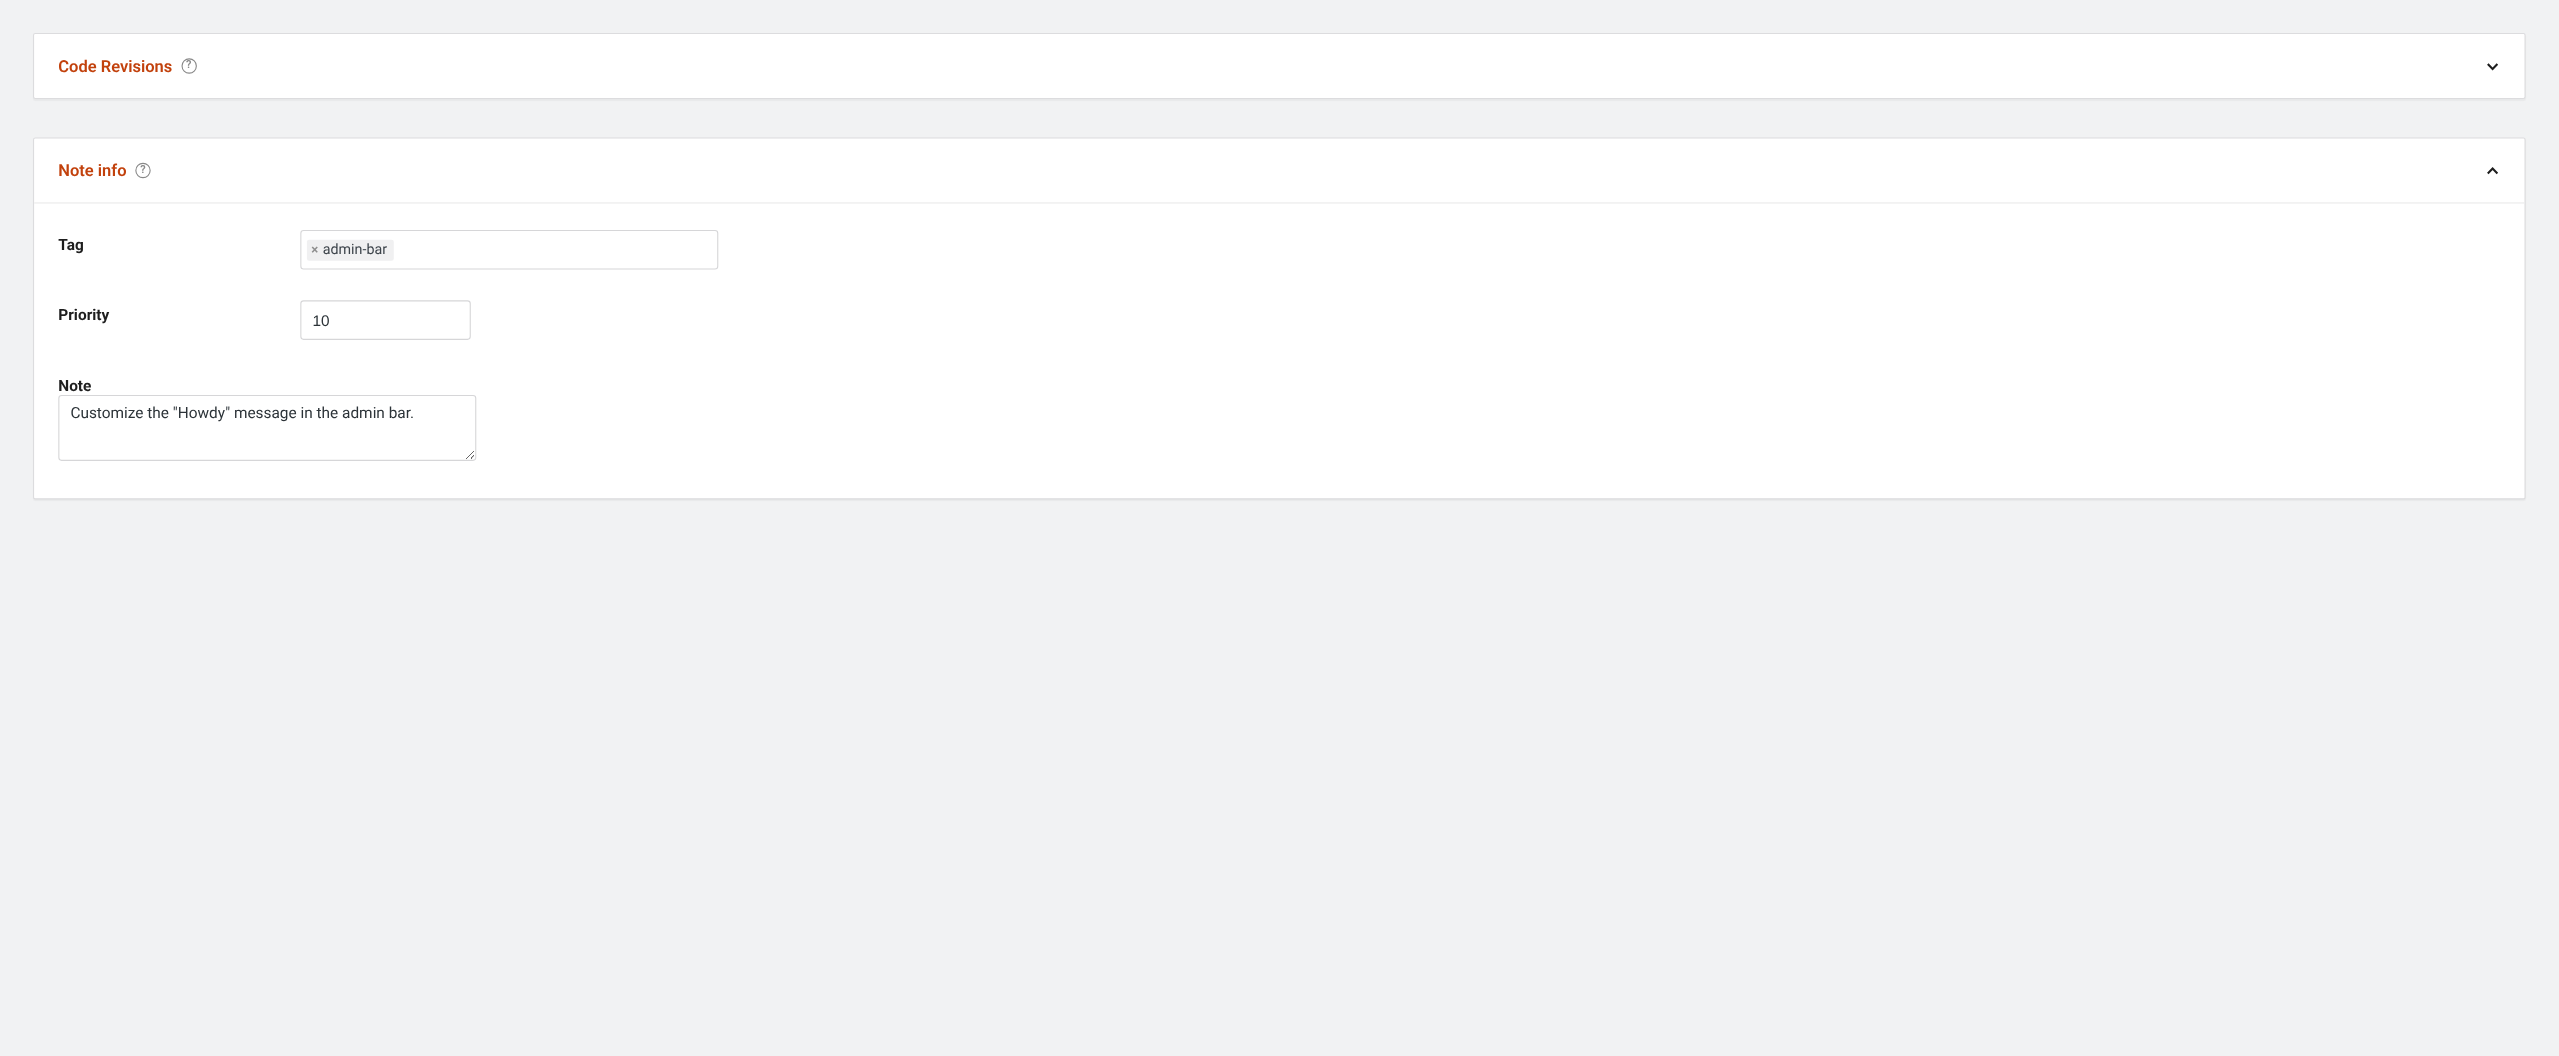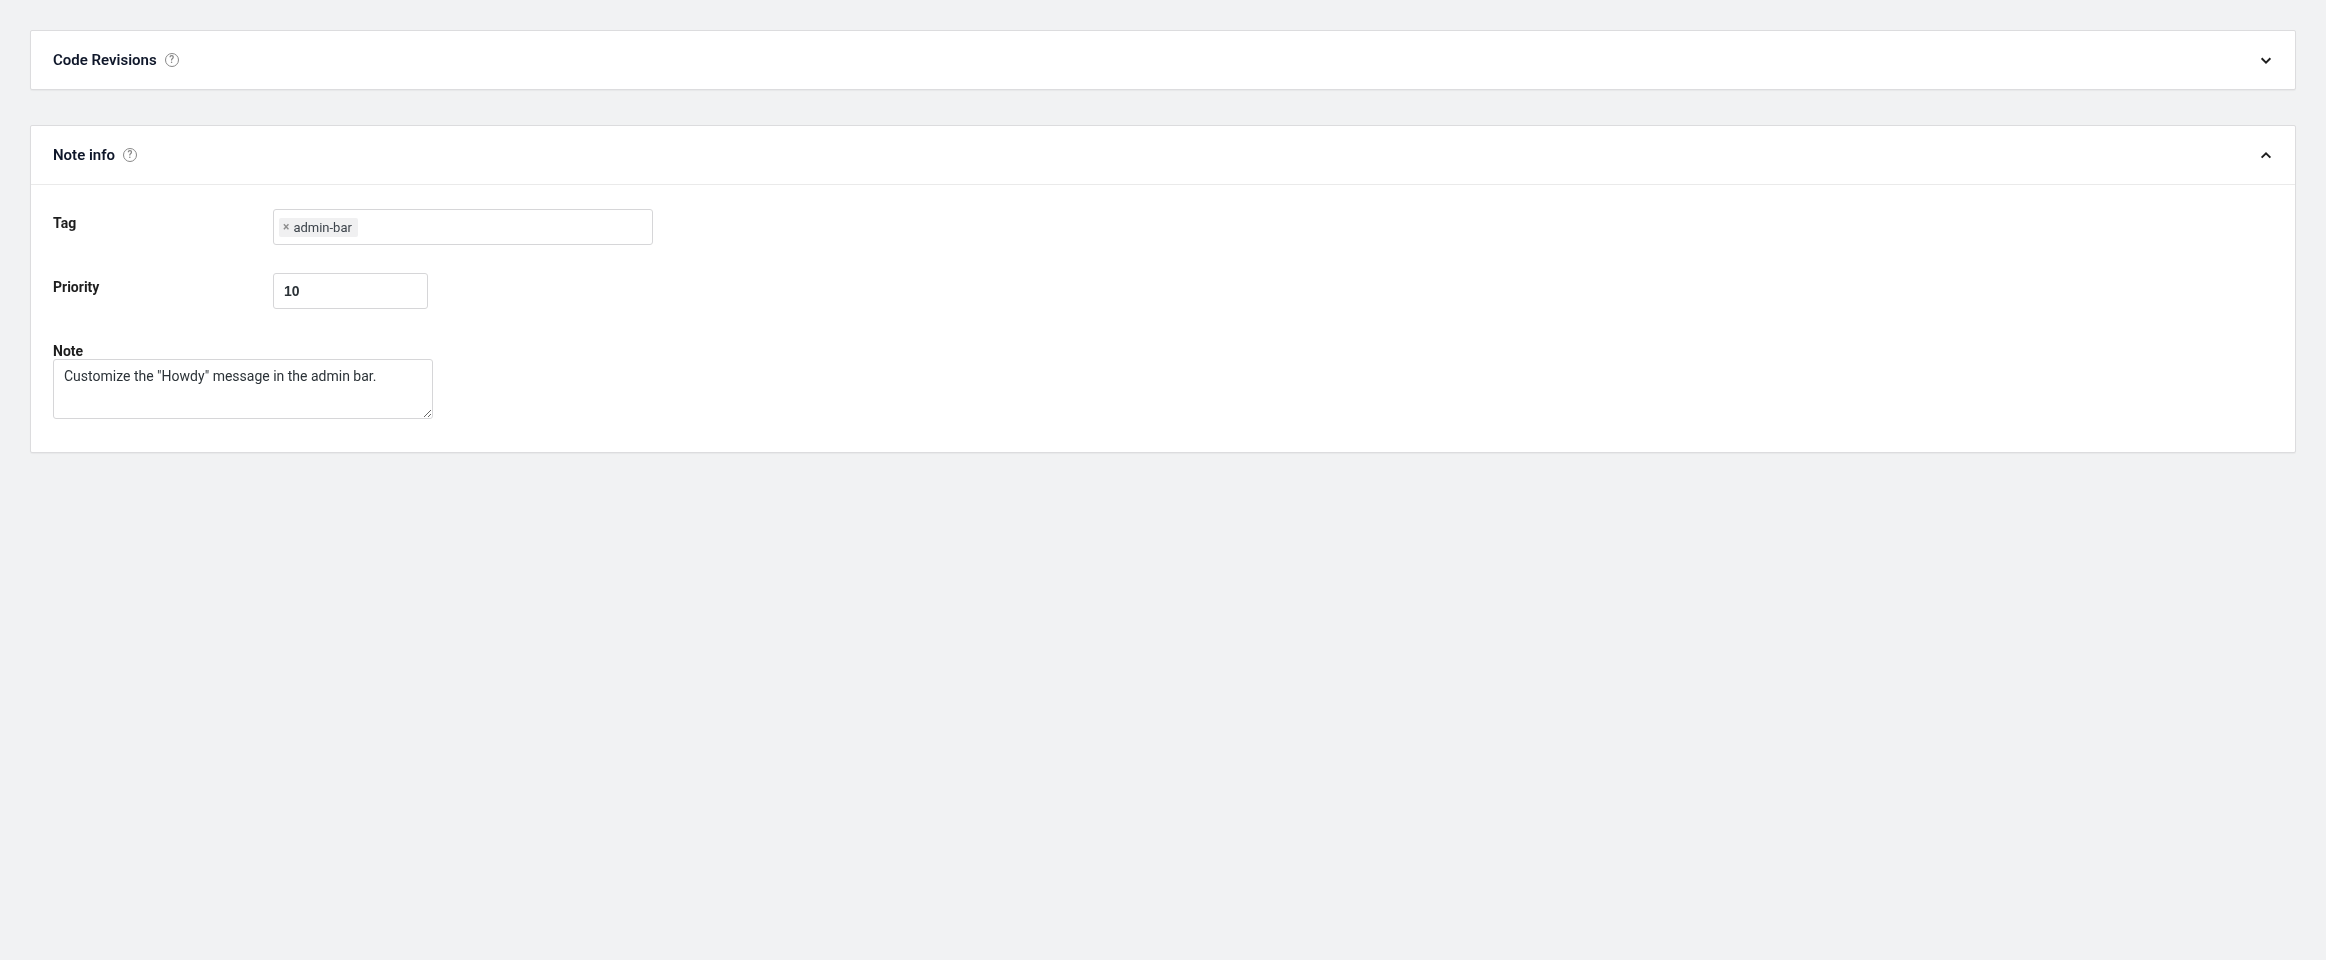--- a/index.html
+++ b/index.html
@@ -29,21 +29,21 @@
       cursor: pointer;
     }
     .panel-header-left {
       display: flex;
       align-items: center;
       gap: 8px;
     }
     .panel-title {
       font-size: 15px;
       font-weight: 600;
-      color: #0f172a;
+      color: #c2410c;
     }
     .help-icon {
       width: 14px;
       height: 14px;
       border: 1.5px solid #888;
       border-radius: 50%;
       display: inline-flex;
       align-items: center;
       justify-content: center;
       font-size: 10px;
@@ -117,21 +117,20 @@
     }
     .number-input {
       width: 155px;
       height: 36px;
       border: 1px solid #d6d6d8;
       border-radius: 3px;
       padding: 0 10px;
       font-size: 14px;
       color: #2c3338;
       background: #fff;
-      font-weight: bold;
     }
     .textarea-input {
       width: 380px;
       height: 60px;
       border: 1px solid #d6d6d8;
       border-radius: 3px;
       padding: 8px 10px;
       font-size: 14px;
       color: #2c3338;
       font-family: inherit;

